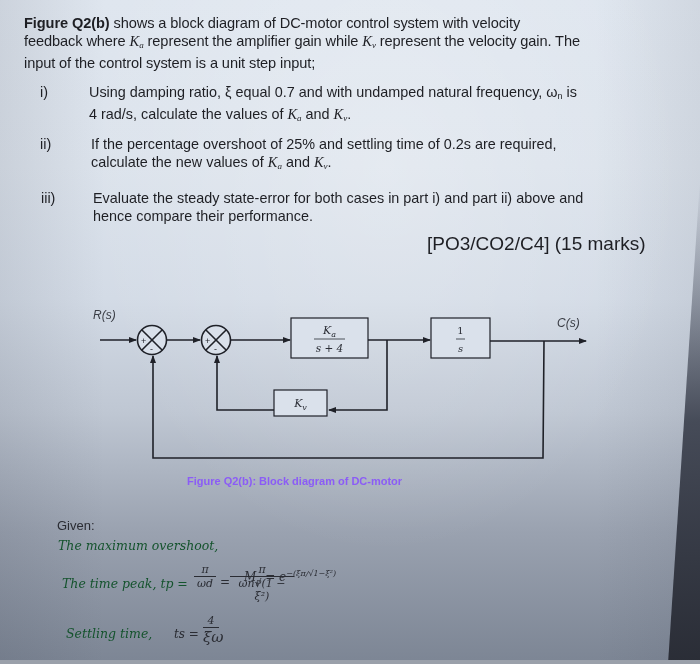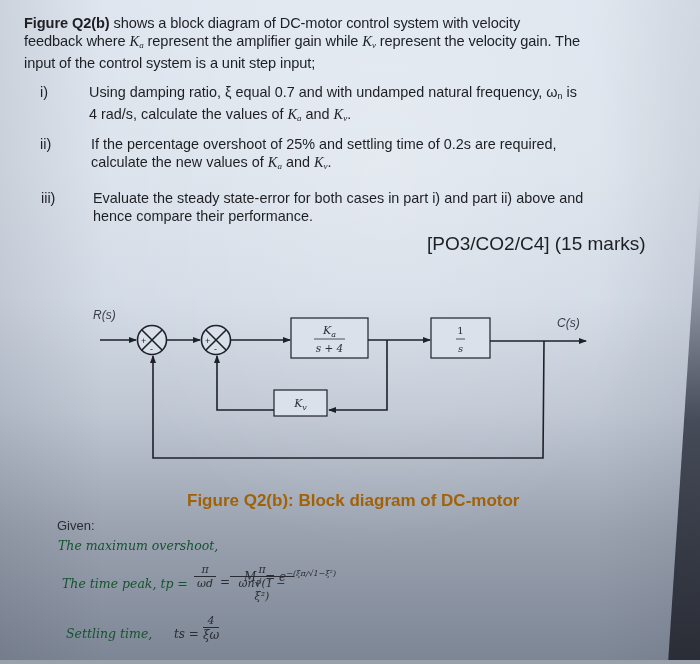--- a/index.html
+++ b/index.html
@@ -24,21 +24,21 @@
     position: absolute; left: 24px; top: 14px; width: 590px;
     font-size: 14.6px; line-height: 18px; letter-spacing: -0.1px;
   }
   .intro b { font-weight: bold; }
   .q { position: absolute; font-size: 14.4px; line-height: 18px; }
   .q .num { position: absolute; left: 0; top: 0; }
   .q .txt { position: absolute; left: 37px; top: 0; width: 530px; margin-left: 12px; }
   i.k { font-family: "Liberation Serif", serif; font-style: italic; }
   sub.s { font-size: 9px; vertical-align: -2px; }
   .marks { position: absolute; left: 427px; top: 233px; font-size: 19px; }
-  .caption { position: absolute; left: 187px; top: 475px; font-size: 17px; font-weight: bold; color: #a16207; margin-top: 16px; }
+  .caption { position: absolute; left: 187px; top: 475px; font-size: 11px; font-weight: bold; color: #8b5cf6; }
   svg.diagram { position: absolute; left: 0; top: 0; }
   .given { position: absolute; font-family: "DejaVu Serif", serif; font-style: italic; font-size: 12.5px; color: #14532d; }
   .given-label { position: absolute; left: 57px; top: 518px; font-family: "Liberation Sans", sans-serif; font-size: 13px; color: #2a2c33; }
   .mathtxt { font-family: "DejaVu Serif", serif; font-style: italic; font-size: 12px; color: #2a2c33; }
 </style>
 </head>
 <body>
 
 <div class="vignette"></div>
 
@@ -150,21 +150,21 @@
 <div class="mathtxt" style="position:absolute; left:220px; top:575px;">=</div>
 <div class="mathtxt" style="position:absolute; left:230px; top:563px; text-align:center; width:64px;">
   <div style="border-bottom:1px solid #2a2c33; font-size:11px;">π</div>
   <div style="font-size:11px;">ωn√(1 − ξ²)</div>
 </div>
 
 <div class="given" style="left:66px; top:626px;">Settling time,</div>
 <div class="mathtxt" style="position:absolute; left:174px; top:627px;">ts =</div>
 <div class="mathtxt" style="position:absolute; left:203px; top:614px; text-align:center; width:16px;">
   <div style="border-bottom:1px solid #2a2c33; font-size:11px;">4</div>
-  <div style="font-size:12px;text-align:right;">ξω</div>
+  <div style="font-size:15px;text-align:right;">ξω</div>
 </div>
 
 <svg class="edge" width="700" height="664" viewBox="0 0 700 664">
   <defs>
     <linearGradient id="bz" x1="0" y1="0" x2="0" y2="1">
       <stop offset="0" stop-color="#4a5060" stop-opacity="0"></stop>
       <stop offset="0.5" stop-color="#3a3f4c" stop-opacity="0.9"></stop>
       <stop offset="1" stop-color="#2a2d36"></stop>
     </linearGradient>
   </defs>

